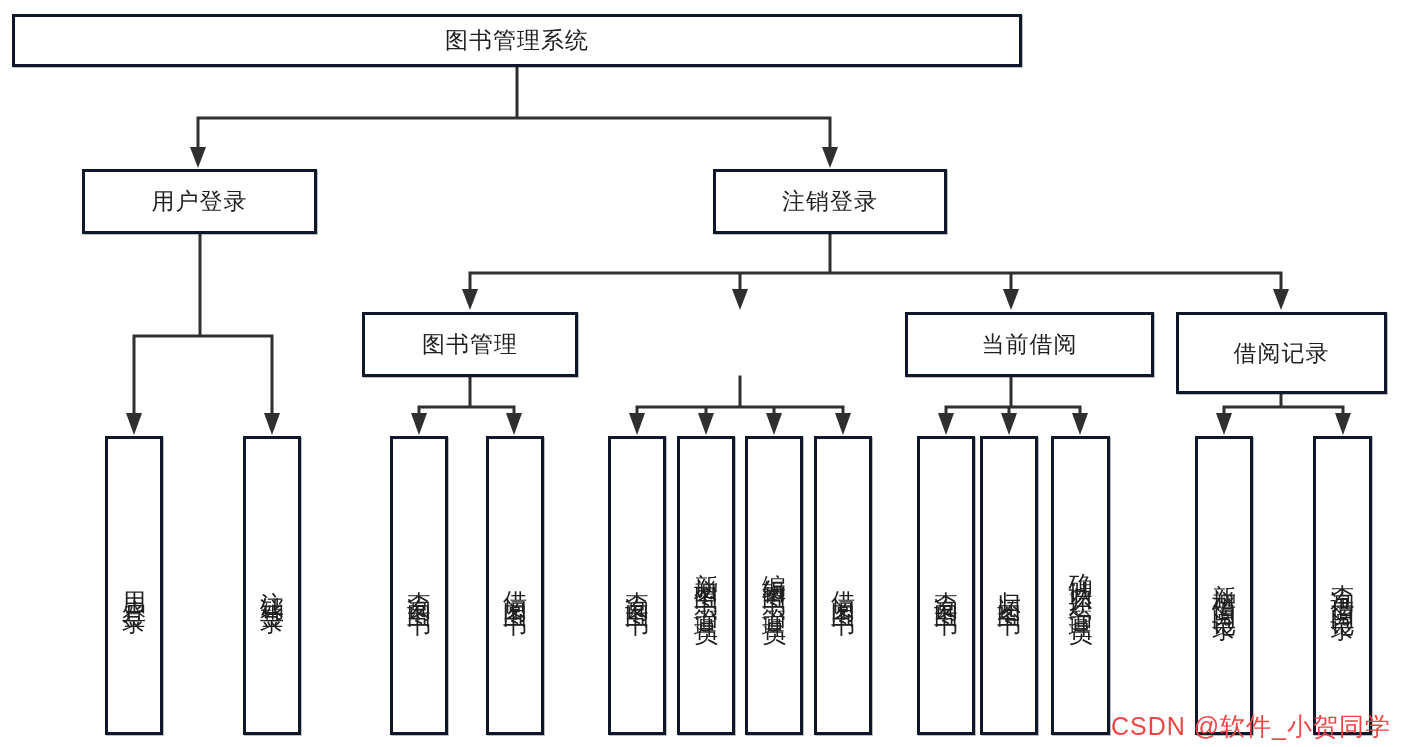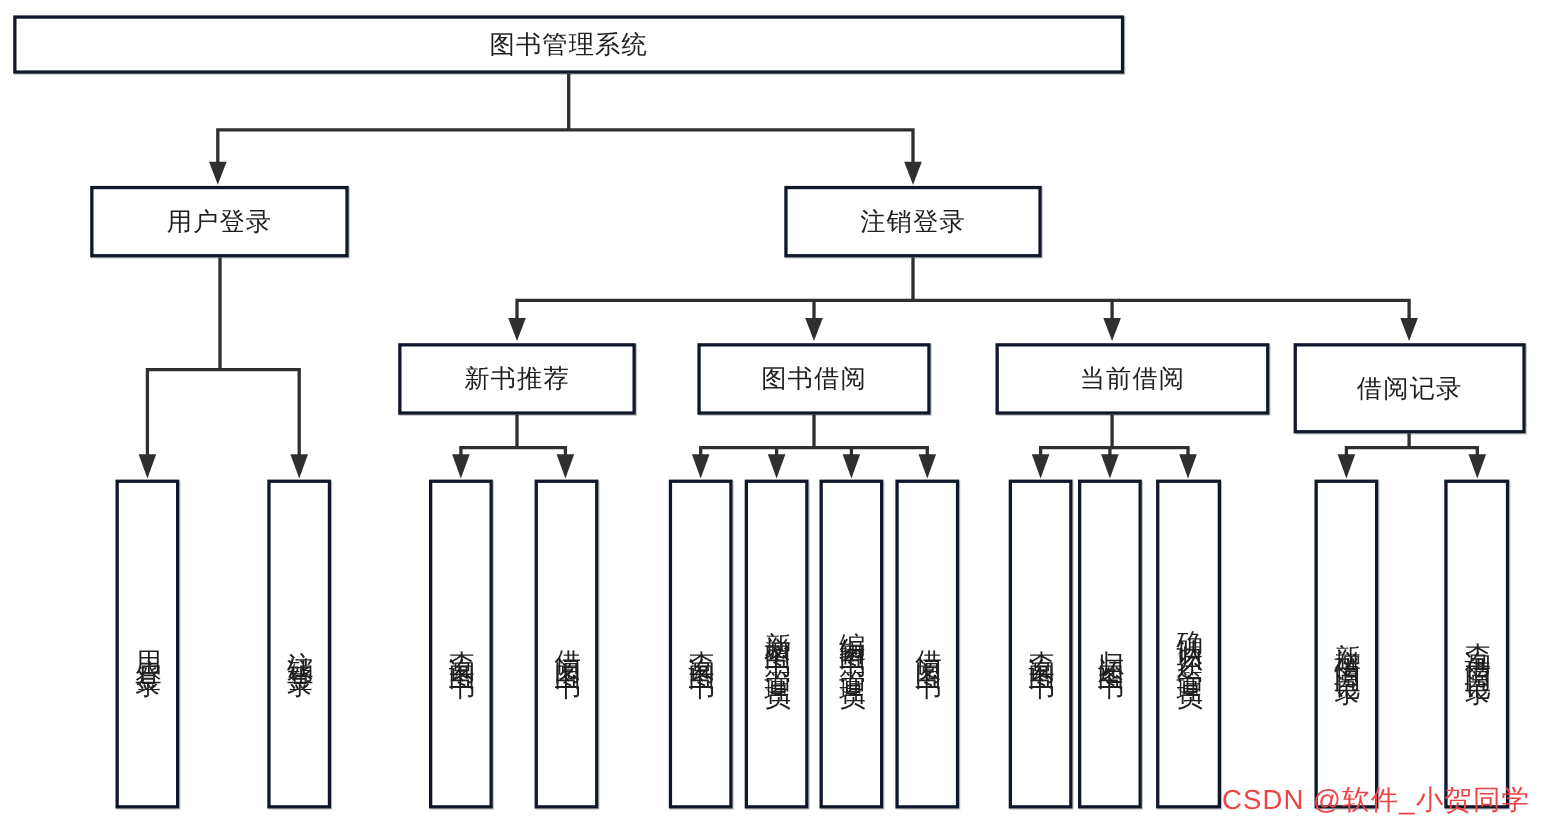--- a/index.html
+++ b/index.html
@@ -100,24 +100,21 @@
   </div>
 
   <div class="node" style="left:82px;top:169px;width:235px;height:65px">
     <span class="lbl">用户登录</span>
   </div>
   <div class="node" style="left:713px;top:169px;width:234px;height:65px">
     <span class="lbl">注销登录</span>
   </div>
 
   <div class="node" style="left:362px;top:312px;width:216px;height:65px">
-    <span class="lbl">新书推荐</span>
-  </div>
-  <div class="node" style="left:634px;top:312px;width:212px;height:65px">
-    <span class="lbl">图书借阅</span>
+    <span class="lbl">图书管理</span>
   </div>
   <div class="node" style="left:905px;top:312px;width:249px;height:65px">
     <span class="lbl">当前借阅</span>
   </div>
   <div class="node" style="left:1176px;top:312px;width:211px;height:82px">
     <span class="lbl">借阅记录</span>
   </div>
 
   <div class="node leaf" style="left:105px;top:436px;width:58px;height:299px">
     <span class="lbl">用户登录</span>

